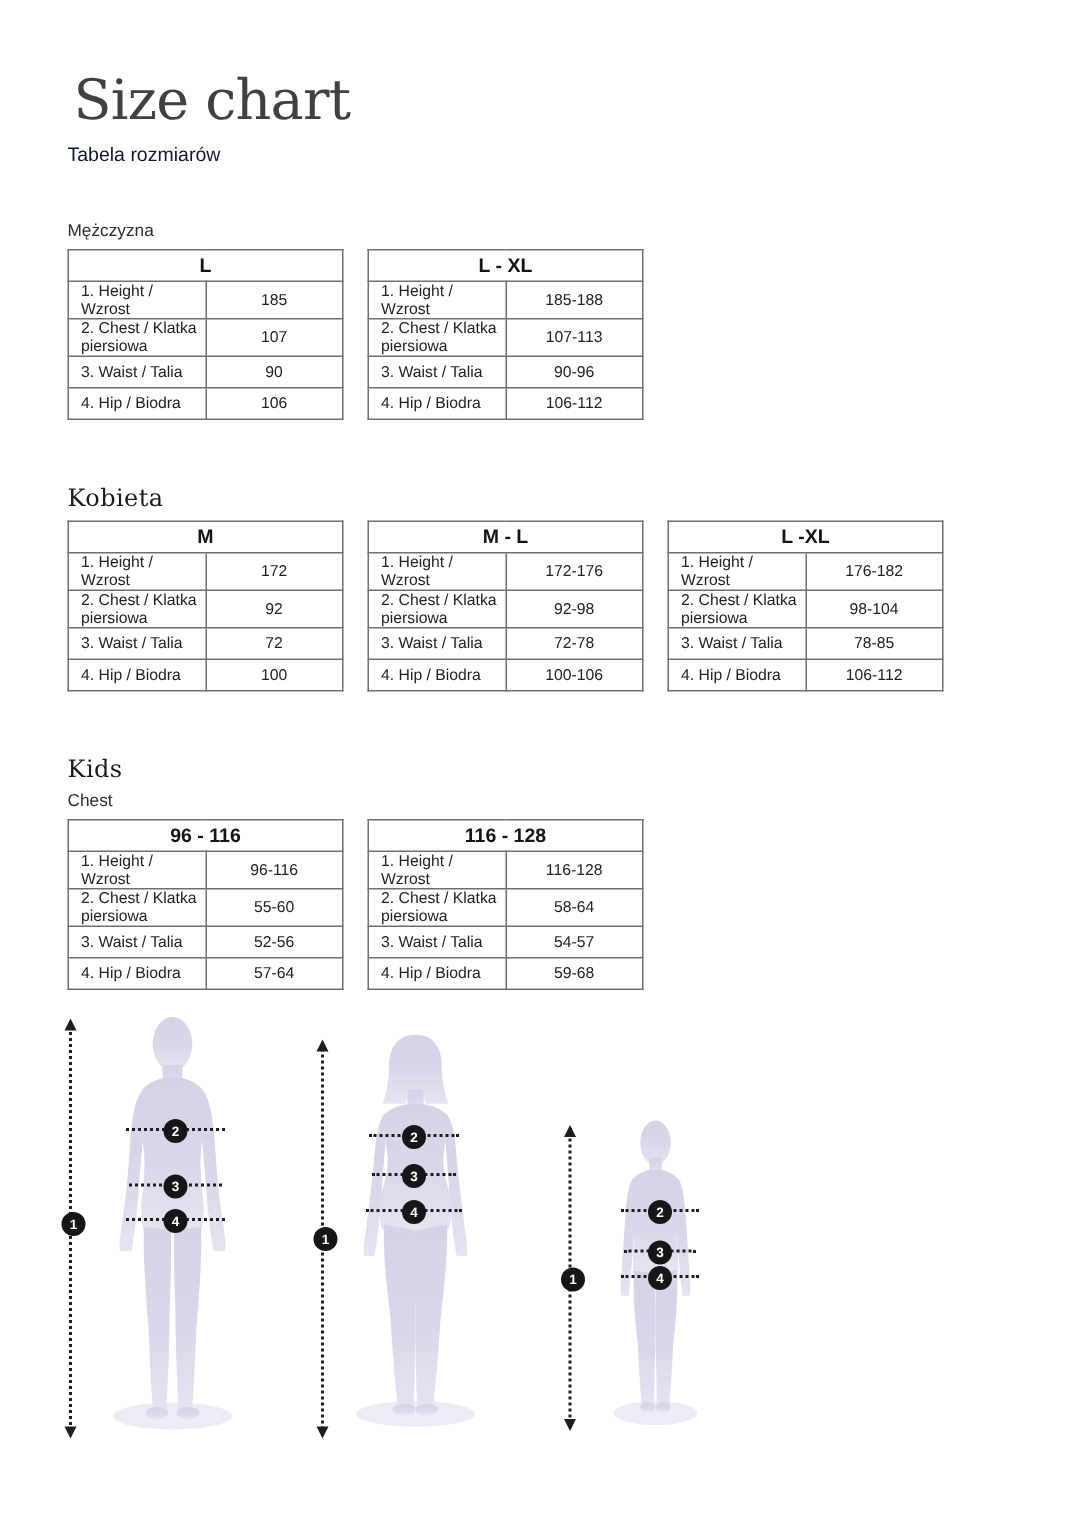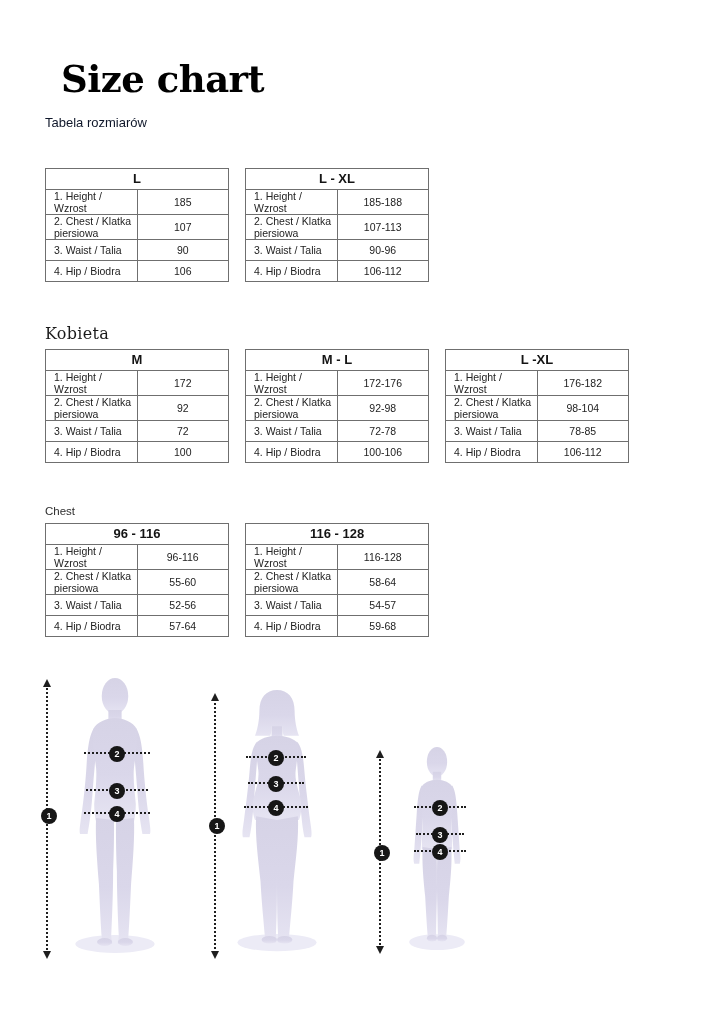--- a/index.html
+++ b/index.html
@@ -2,22 +2,22 @@
 <html><head>
 <meta charset="utf-8">
 <style>
   html,body { margin:0; padding:0; background:#ffffff; }
   body { width:720px; height:1018px; position:relative; overflow:hidden;
          font-family:"Liberation Sans", sans-serif; color:#1c1c1c; }
   .page { position:absolute; inset:0; }
 
   
   .content { padding:44px 0 0 45px; }
-  .title { font-family:"DejaVu Serif", serif; font-size:37px; font-weight:700;
-           line-height:1.05; letter-spacing:-0.5px; color:#000000; margin:16px; }
+  .title { font-family:"DejaVu Serif", serif; font-size:37px; font-weight:400;
+           line-height:1.05; letter-spacing:-0.5px; color:#404040; margin:4px; }
   .subtitle { font-size:13px; color:#0f172a; margin-top:8px; }
 
   
   .section { margin-top:42px; }
   .section.first { margin-top:38px; }
   .sec-heading { font-family:"DejaVu Serif", serif; font-size:16px; font-weight:400;
                  color:#1a1a1a; letter-spacing:0.3px; }
   .sec-subheading { font-size:11.5px; color:#2d2d2d; margin-top:6px; }
 
   .tables-row { display:flex; gap:16px; margin-top:6px; }
@@ -71,20 +71,21 @@
 </head>
 <body>
 
 <div class="page">
   <div class="content">
 
     <h1 class="title">Size chart</h1>
     <div class="subtitle">Tabela rozmiarów</div>
 
     <div class="section first">
+      <div class="sec-subheading">Mężczyzna</div>
       <div class="tables-row">
         <table class="size-table">
           <thead>
               <tr>
                 <th colspan="2">L</th>
               </tr>
             </thead>
           <tbody>
             <tr>
                 <td>1. Height / Wzrost</td>
@@ -207,20 +208,21 @@
             <tr>
                 <td>4. Hip / Biodra</td>
                 <td class="val">106-112</td>
               </tr>
           </tbody>
         </table>
       </div>
     </div>
 
     <div class="section">
+      <div class="sec-heading">Kids</div>
       <div class="sec-subheading">Chest</div>
       <div class="tables-row">
         <table class="size-table">
           <thead>
               <tr>
                 <th colspan="2">96 - 116</th>
               </tr>
             </thead>
           <tbody>
             <tr>

